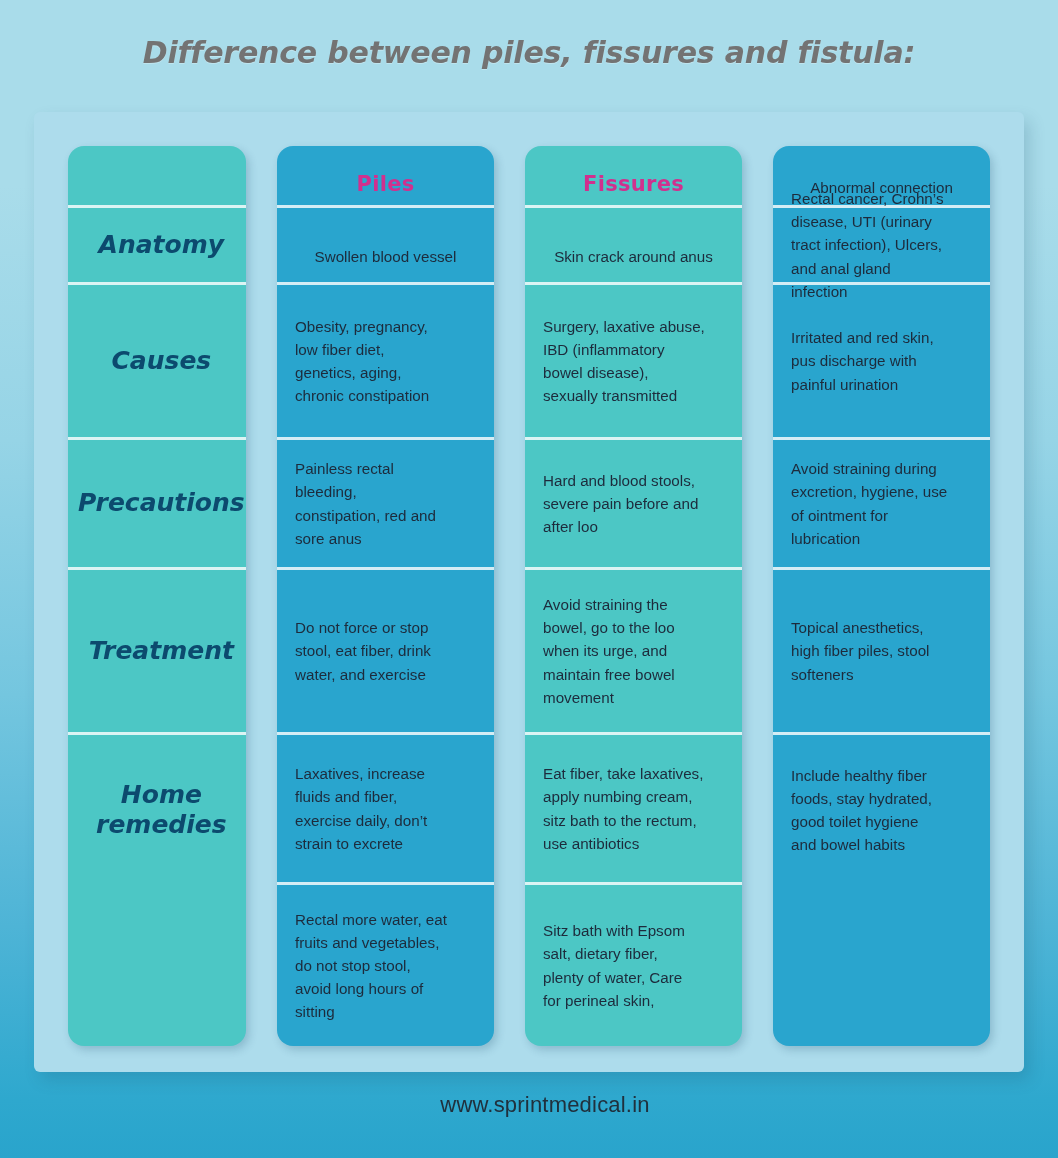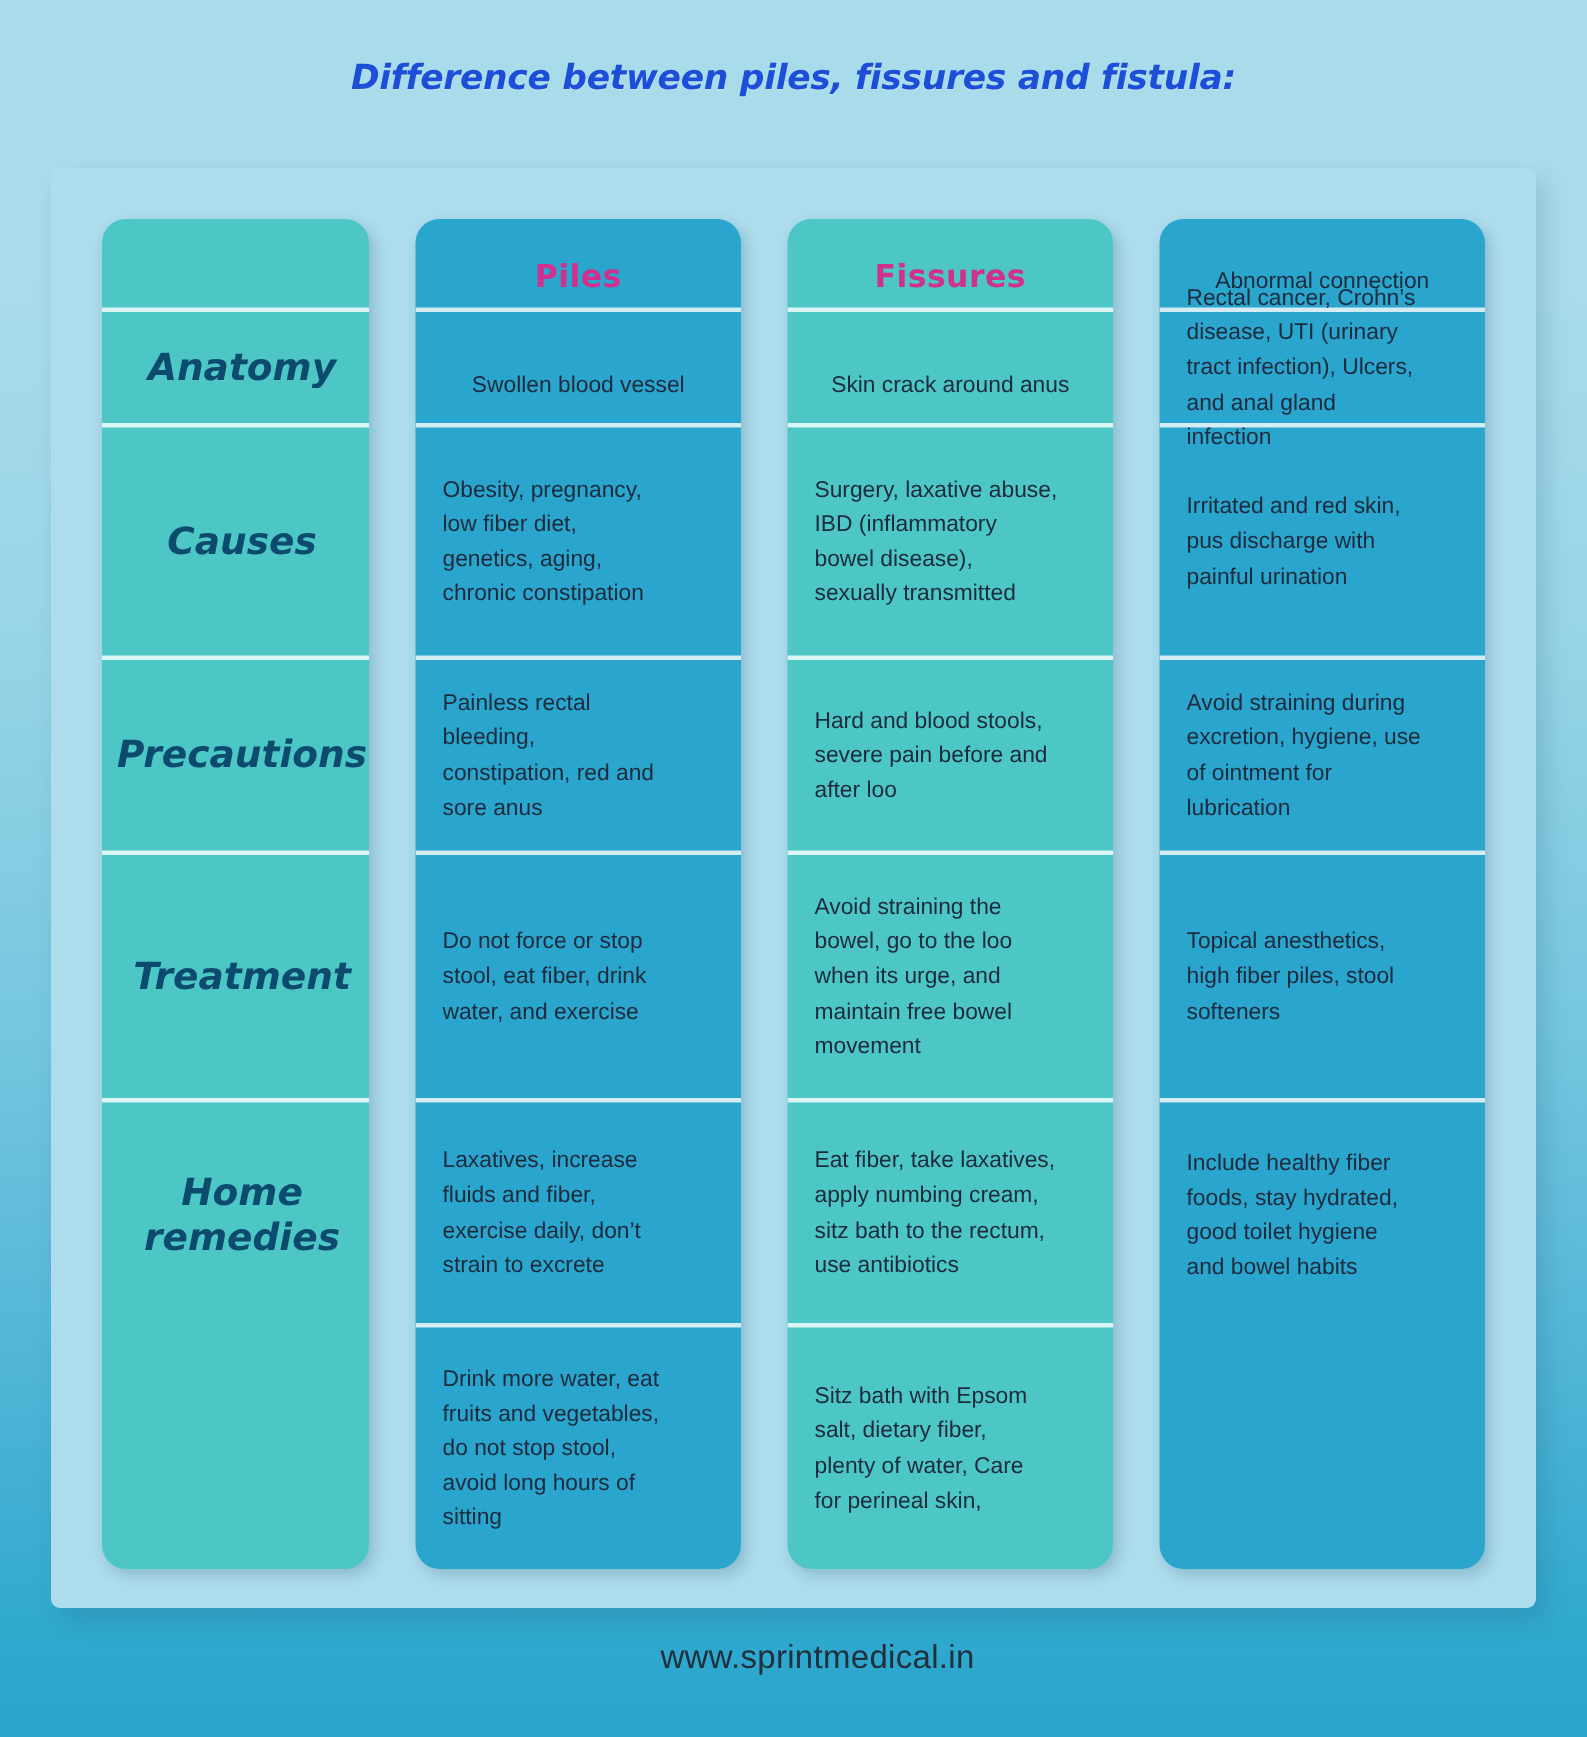--- a/index.html
+++ b/index.html
@@ -29,24 +29,24 @@
     position:absolute;
     top:0; left:0;
     width:1058px;
     height:104px;
     display:flex;
     align-items:center;
     justify-content:center;
   }
   .title {
     font-family: "DejaVu Sans", sans-serif;
-    font-size:23px;
+    font-size:30px;
     font-weight:bold;
     font-style:italic;
-    color:#1d4ed8;
+    color:#737373;
     letter-spacing:-0.2px;
     text-shadow:0 1px 0 rgba(255,255,255,0.25);
     white-space:nowrap;
   }
 
   
   .panel {
     position:absolute;
     left:34px;
     top:112px;
@@ -203,21 +203,21 @@
 stool, eat fiber, drink
 water, and exercise</span>
       </div>
       <div class="cell">
         <span class="body-text">Laxatives, increase
 fluids and fiber,
 exercise daily, don’t
 strain to excrete</span>
       </div>
       <div class="cell">
-        <span class="body-text">Drink more water, eat
+        <span class="body-text">Rectal more water, eat
 fruits and vegetables,
 do not stop stool,
 avoid long hours of
 sitting</span>
       </div>
     </div>
 
     <div class="col col-teal">
       <div class="cell head">
         <span class="head-text">Fissures</span>

